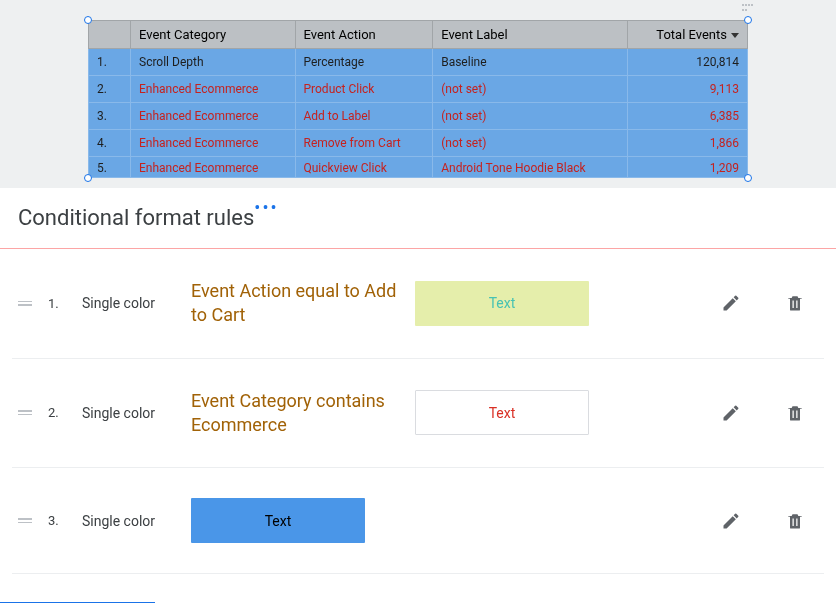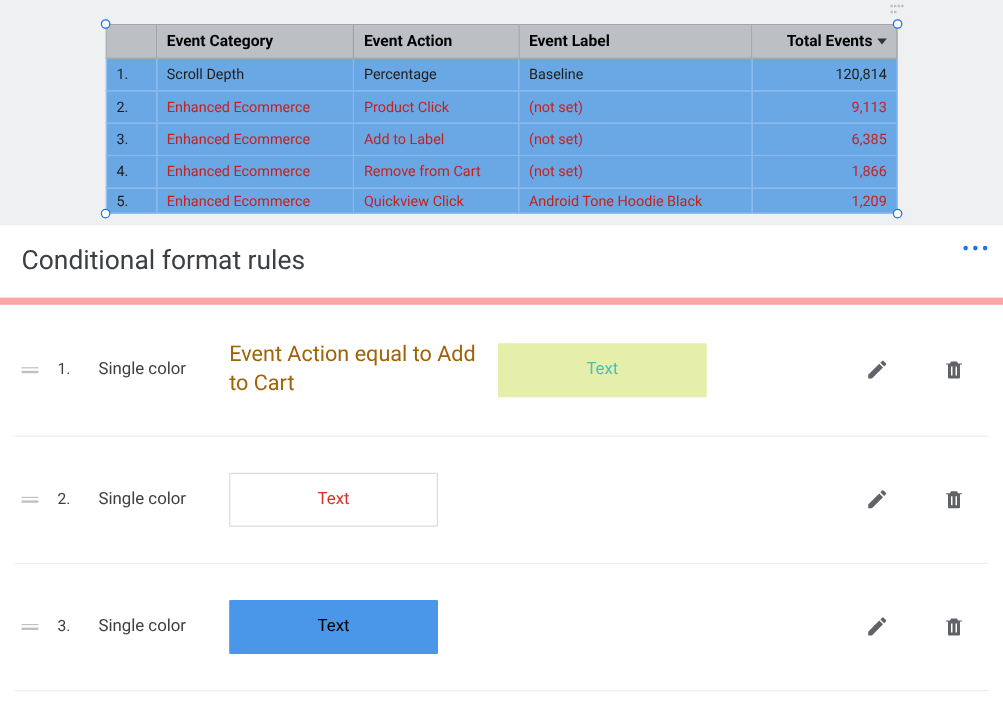--- a/index.html
+++ b/index.html
@@ -44,21 +44,21 @@
   table.data-table {
     width: 100%;
     border-collapse: collapse;
     font-size: 12px;
   }
   table.data-table th {
     background: #bcc0c4;
     border: 1px solid #a1a5a8;
     padding: 6px 8px;
     text-align: left;
-    font-weight: 700;
+    font-weight: 400;
     font-size: 13px;
     color: #000;
   }
   table.data-table th.rownum-h { width: 42px; }
   table.data-table th.total { text-align: right; }
   table.data-table th .dd-caret {
     display:inline-block; margin-left:4px; vertical-align:middle;
     width:0; height:0; border-left:4px solid transparent; border-right:4px solid transparent;
     border-top:5px solid #333;
   }
@@ -74,22 +74,22 @@
   tr.fmt-peek td { padding-top:4px; padding-bottom:2px; }
   tr.fmt-peek td.dim, tr.fmt-peek td.total { color:#c5221f; }
 
   .panel {
     border-top: 1px solid #fff;
     background: #fff;
     position: relative;
   }
   .panel-header {
     padding: 16px 2px 18px 18px;
-    border-bottom: 6px solid #fca5a5;
-    display:flex; justify-content:space-between; align-items:flex-start;
+    border-bottom: 1px solid #fca5a5;
+    display:flex; justify-content:flex-start; align-items:flex-start;
   }
   .panel-title {
     font-family: "Google Sans", Roboto, Arial, sans-serif;
     font-size: 22px;
     font-weight: 400;
     color: #3c4043;
   }
   .panel-more { color:#1a73e8; letter-spacing:2px; font-size:18px; margin-top:-8px; padding-right:8px;}
   .rules { padding: 0 12px 10px 12px; }
   .rule-row {
@@ -226,20 +226,21 @@
           </div>
         </div>
       </div>
       <div class="rule-row">
         <div class="drag-icon">
           <span></span>
           <span></span>
         </div>
         <div class="rule-index">2.</div>
         <div class="rule-type">Single color</div>
+        <div class="rule-desc">Event Category contains Ecommerce</div>
         <div class="preview whitebox">Text</div>
         <div class="actions">
           <div class="icon-btn">
             <svg viewBox="0 0 24 24">
               <path d="M3 17.25V21h3.75L17.81 9.94l-3.75-3.75L3 17.25zM20.71 7.04a1 1 0 0 0 0-1.41l-2.34-2.34a1 1 0 0 0-1.41 0l-1.83 1.83 3.75 3.75 1.83-1.83z"></path>
             </svg>
           </div>
           <div class="icon-btn">
             <svg viewBox="0 0 24 24">
               <path d="M6 7h12v13a1 1 0 0 1-1 1H7a1 1 0 0 1-1-1V7zm3 2v9h1.5V9H9zm4.5 0v9H15V9h-1.5zM9 4h6l1 2h4v1H4V6h4l1-2z"></path>

